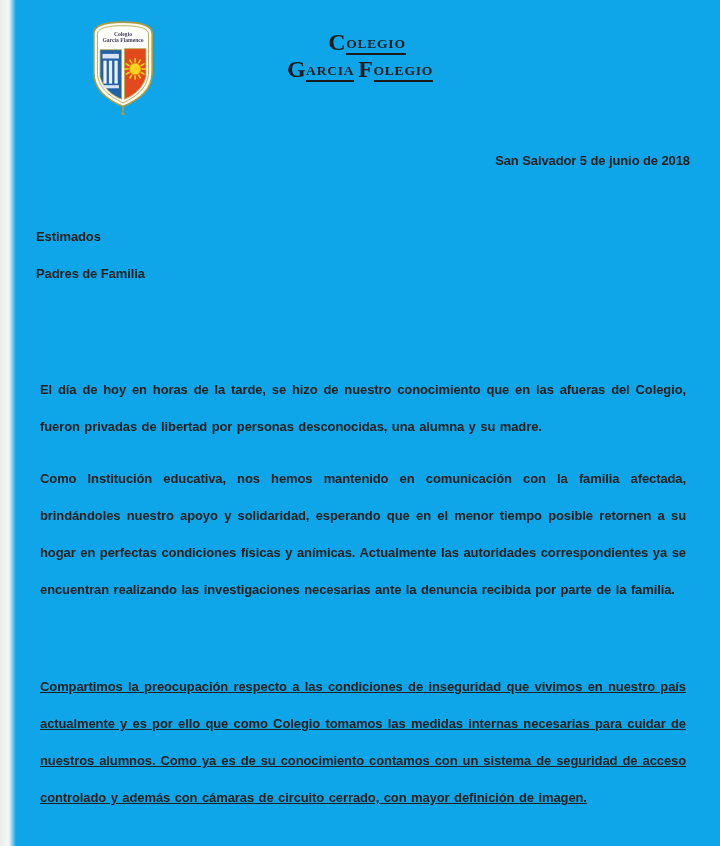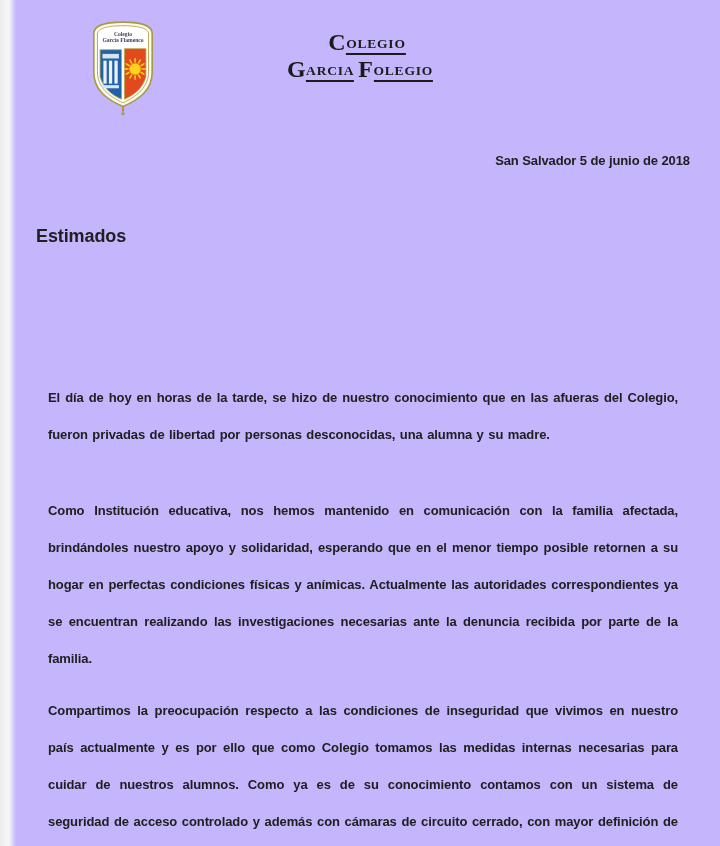--- a/index.html
+++ b/index.html
@@ -1,21 +1,21 @@
 <!DOCTYPE html>
 <html><head>
 <meta charset="utf-8">
 <style>
   html, body { margin: 0; padding: 0; background: #e9e9e9; }
   .page {
     position: relative;
     width: 720px;
     height: 846px;
     margin: 0 auto;
-    background: #c4b5fd;
+    background: #0ea5e9;
     overflow: hidden;
     font-family: "Liberation Sans", sans-serif;
     font-weight: bold;
     color: #202020;
   }
   .photo-edge {
     position: absolute;
     left: 0; top: 0; bottom: 0;
     width: 16px;
     background: linear-gradient(90deg, #ececec 0%, #f7f7f7 55%, rgba(255,255,255,0) 100%);
@@ -57,39 +57,39 @@
     right: 30px;
     top: 153px;
     font-size: 13px;
     letter-spacing: -0.1px;
     text-align: left;
   }
   .salutation {
     position: absolute;
     left: 36px;
     top: 218px;
-    font-size: 18px;
+    font-size: 13px;
     line-height: 37px;
     letter-spacing: -0.1px;
   }
   .salutation p { margin: 0; }
   .para {
     position: absolute;
     left: 36px;
     right: 30px;
-    margin: 12px;
+    margin: 4px;
     font-size: 13px;
     line-height: 37px;
     letter-spacing: -0.1px;
     word-spacing: 1px;
     text-align: justify;
   }
   .para-1 { top: 367px; }
-  .para-2 { top: 480px; }
-  .para-3 { top: 680px; }
+  .para-2 { top: 456px; }
+  .para-3 { top: 664px; text-decoration: underline; }
 </style>
 </head>
 <body>
 
 <div class="page">
   <div class="photo-edge"></div>
 
   <header class="letterhead">
 
     <div class="crest">
@@ -138,18 +138,19 @@
     <div class="brand">
       <div class="brand-line1"><span class="cap">C</span><span class="rest">OLEGIO</span></div>
       <div class="brand-line2"><span class="cap">G</span><span class="rest">ARCIA</span><span class="word-gap"></span><span class="cap">F</span><span class="rest">OLEGIO</span></div>
     </div>
   </header>
 
   <div class="date-line">San Salvador 5 de junio de 2018</div>
 
   <div class="salutation">
     <p>Estimados</p>
+    <p>Padres de Familia</p>
   </div>
 
   <p class="para para-1">El día de hoy en horas de la tarde, se hizo de nuestro conocimiento que en las afueras del Colegio, fueron privadas de libertad por personas desconocidas, una alumna y su madre.</p>
   <p class="para para-2">Como Institución educativa, nos hemos mantenido en comunicación con la familia afectada, brindándoles nuestro apoyo y solidaridad, esperando que en el menor tiempo posible retornen a su hogar en perfectas condiciones físicas y anímicas. Actualmente las autoridades correspondientes ya se encuentran realizando las investigaciones necesarias ante la denuncia recibida por parte de la familia.</p>
   <p class="para para-3">Compartimos la preocupación respecto a las condiciones de inseguridad que vivimos en nuestro país actualmente y es por ello que como Colegio tomamos las medidas internas necesarias para cuidar de nuestros alumnos. Como ya es de su conocimiento contamos con un sistema de seguridad de acceso controlado y además con cámaras de circuito cerrado, con mayor definición de imagen.</p>
 </div>
 
 </body></html>

